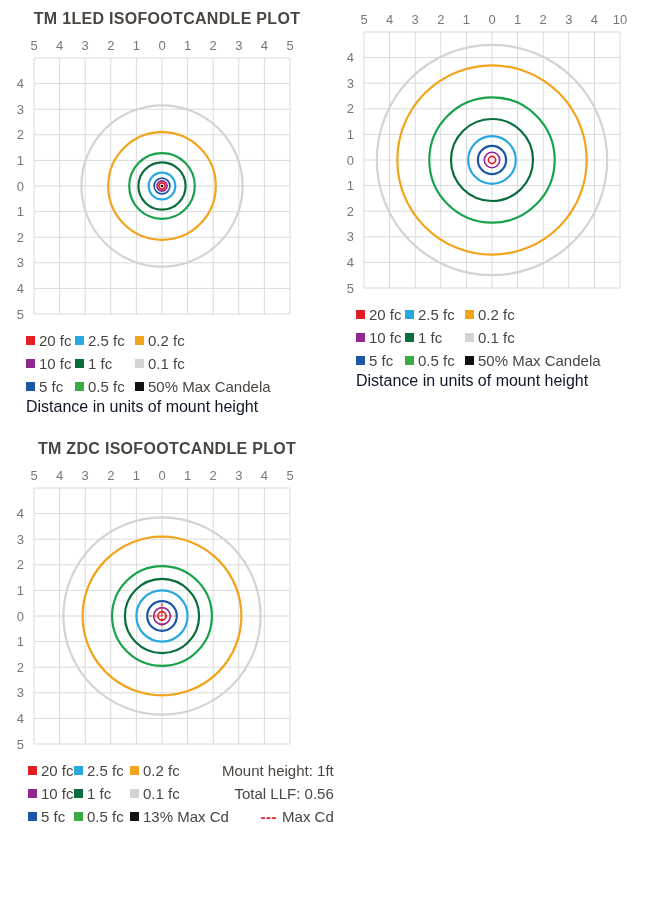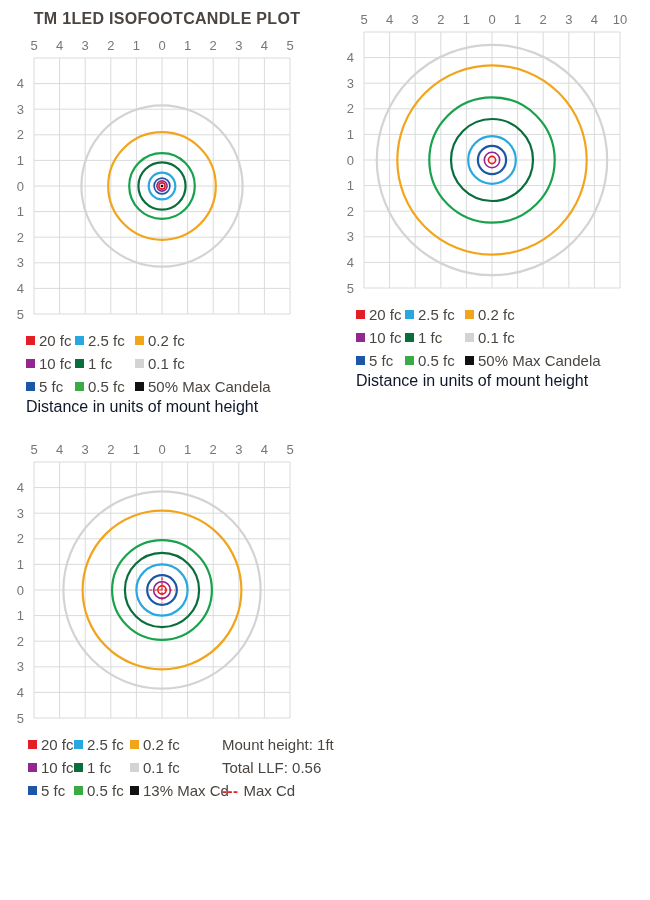--- a/index.html
+++ b/index.html
@@ -21,21 +21,21 @@
   svg{display:block;}
   svg text.tick{font-size:13px;fill:#76777b;font-family:"Liberation Sans",sans-serif;}
   .legend{
     display:grid;grid-template-columns:49px 60px auto;
     margin:12px 0 0 22px;row-gap:10px;
     font-size:15px;line-height:13px;color:#4a4541;
   }
   .legend.legend-wide{grid-template-columns:46px 56px 92px auto;margin-left:24px;}
   .legend-item{display:flex;align-items:center;white-space:nowrap;}
   .swatch{width:9px;height:9px;display:inline-block;margin-right:4px;flex:none;}
-  .info-cell{white-space:nowrap;}
+  .info-cell{white-space:nowrap;text-align:right;}
   .dash{color:#e31e25;margin-right:5px;letter-spacing:0.5px;font-weight:700;}
   .note{margin:5px 0 0 22px;font-size:16px;color:#0f172a;}
 </style>
 </head>
 <body>
 
 <div class="sheet">
   <section class="plot" id="plot-0">
       <h2 class="plot-title">TM 1LED ISOFOOTCANDLE PLOT</h2>
       <svg width="300" height="290" viewBox="0 0 300 290">
@@ -224,20 +224,21 @@
           <span>0.5 fc</span>
         </div>
         <div class="legend-item">
           <span class="swatch" style="background: rgb(17, 17, 17);"></span>
           <span>50% Max Candela</span>
         </div>
       </div>
       <div class="note">Distance in units of mount height</div>
     </section>
   <section class="plot" id="plot-2">
+      <h2 class="plot-title">TM ZDC ISOFOOTCANDLE PLOT</h2>
       <svg width="300" height="290" viewBox="0 0 300 290">
         <g stroke="#d9dadb" stroke-width="1" fill="none">
           <line x1="30" y1="26" x2="30" y2="282"></line>
           <line x1="30" y1="26" x2="286" y2="26"></line>
           <line x1="55.6" y1="26" x2="55.6" y2="282"></line>
           <line x1="30" y1="51.6" x2="286" y2="51.6"></line>
           <line x1="81.2" y1="26" x2="81.2" y2="282"></line>
           <line x1="30" y1="77.2" x2="286" y2="77.2"></line>
           <line x1="106.80000000000001" y1="26" x2="106.80000000000001" y2="282"></line>
           <line x1="30" y1="102.80000000000001" x2="286" y2="102.80000000000001"></line>

